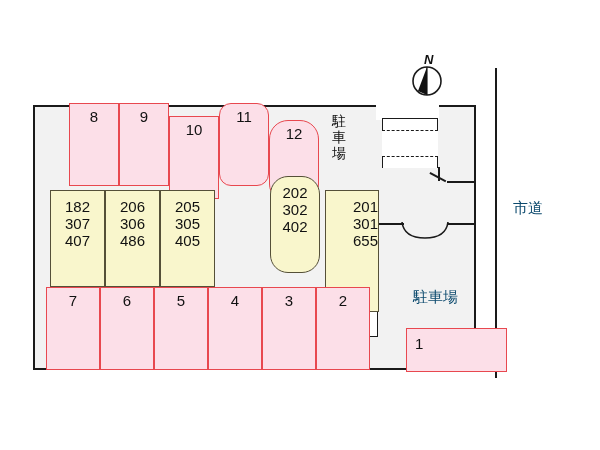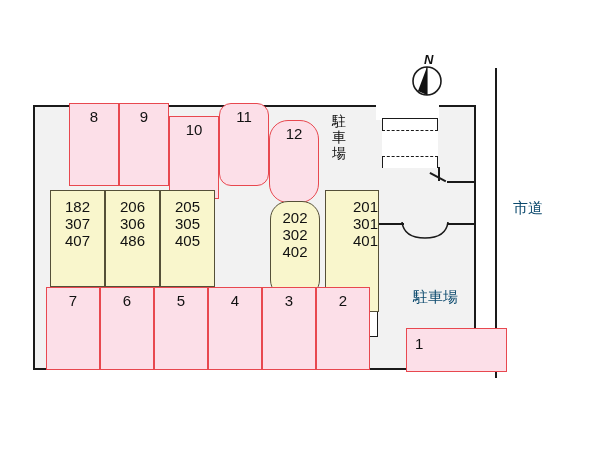--- a/index.html
+++ b/index.html
@@ -184,29 +184,29 @@
   <div class="unit" style="left:105px;top:190px;width:55px;height:97px;">
     <span>206</span>
     <span>306</span>
     <span>486</span>
   </div>
   <div class="unit" style="left:160px;top:190px;width:55px;height:97px;">
     <span>205</span>
     <span>305</span>
     <span>405</span>
   </div>
-  <div class="unit" style="left:270px;top:201px;width:50px;height:97px;border-radius:18px;">
+  <div class="unit" style="left:270px;top:176px;width:50px;height:97px;border-radius:18px;">
     <span>202</span>
     <span>302</span>
     <span>402</span>
   </div>
   <div class="unit" style="left:325px;top:190px;width:54px;height:122px;text-align:right;">
     <span>201</span>
     <span>301</span>
-    <span>401</span>
+    <span>655</span>
   </div>
 
   <div class="stall stall-bottom" style="left:46px;top:287px;width:54px;height:83px;">
     <span>7</span>
   </div>
   <div class="stall stall-bottom" style="left:100px;top:287px;width:54px;height:83px;">
     <span>6</span>
   </div>
   <div class="stall stall-bottom" style="left:154px;top:287px;width:54px;height:83px;">
     <span>5</span>

